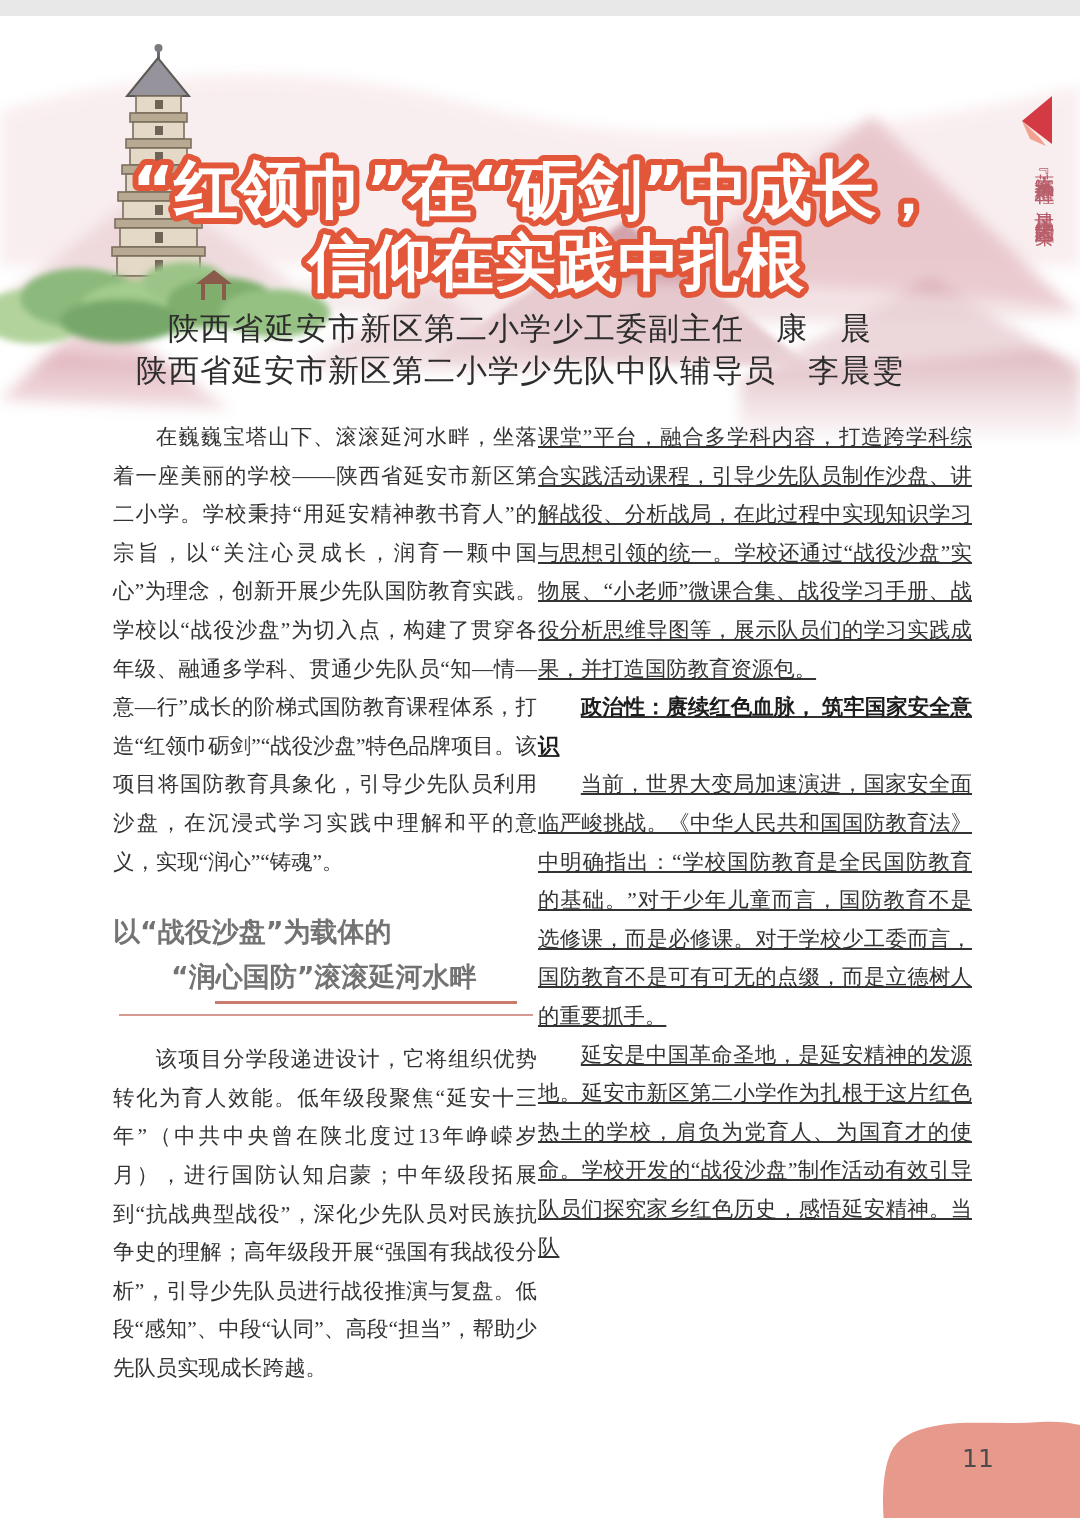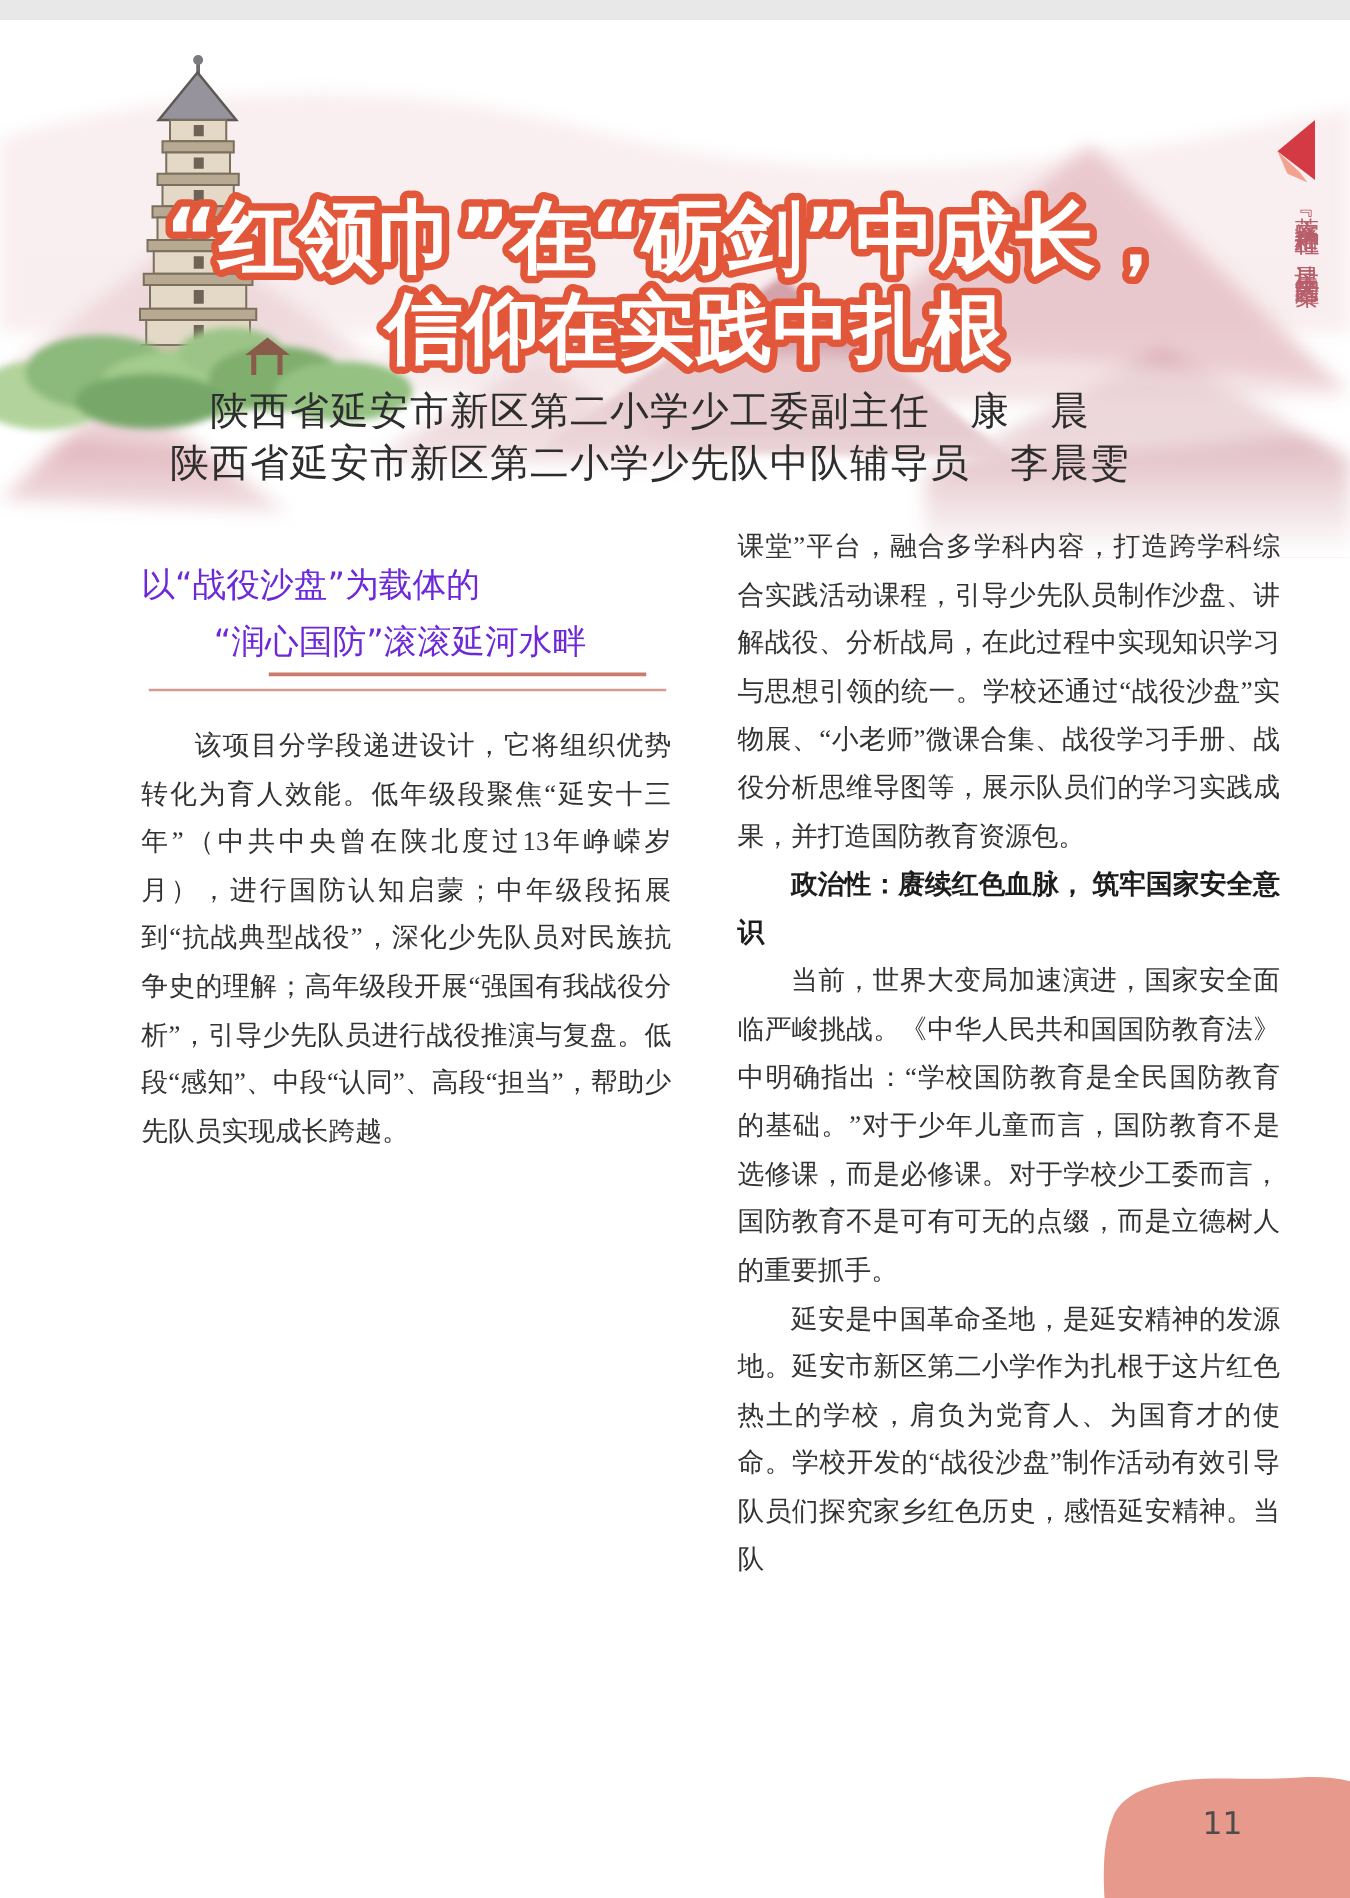--- a/index.html
+++ b/index.html
@@ -29,29 +29,29 @@
     font-family:"Liberation Serif","DejaVu Serif",serif;
     text-align:left;
   }
   
   .col{
     position:absolute;top:402px;
     font-size:21.4px;line-height:38.6px;color:#333333;
     text-align:justify;text-align-last:left;word-break:break-all;
   }
   .col-left{left:113px;width:424px;}
-  .col-right{left:590px;width:434px;}
+  .col-right{left:538px;width:434px;text-decoration:underline;}
   .col p{margin:0;text-indent:2em;}
   .col p.no-indent{text-indent:0;}
   .col p.bold{font-weight:bold;color:#1d1d1d;}
   
   .subheading{margin:28px 0 24px 0;text-align:center;}
   .subheading .shl{
     font-family:"DejaVu Sans","Liberation Sans",sans-serif;
-    font-weight:normal;font-size:27px;line-height:45px;color:#6d28d9;
+    font-weight:bold;font-size:27px;line-height:45px;color:#737373;
     text-indent:0;
   }
   .subheading .shl2{padding-left:58px;}
   .sh-underline-1{width:302px;height:3px;background:#cb7a6e;margin:2px 0 0 102px;}
   .sh-underline-2{width:414px;height:2px;background:#d89a90;margin:10px 0 0 6px;}
   
   .wave{position:absolute;left:838px;top:1386px;width:242px;height:132px;}
   .page-number{
     position:absolute;left:948px;top:1428px;width:60px;text-align:center;
     font-family:"DejaVu Sans","Liberation Sans",sans-serif;
@@ -147,20 +147,21 @@
     <div>陕西省延安市新区第二小学少先队中队辅导员　李晨雯</div>
   </div>
 
   <svg class="bookmark" viewBox="0 0 40 56">
     <polygon points="36,2 36,50 6,27" fill="#d43a44"></polygon>
     <polygon points="6,27 24,44 30,52 14,45" fill="#f2a28f"></polygon>
   </svg>
   <div class="side-vertical">落实『播种』工程，让星星之火闪耀三秦</div>
 
   <div class="col col-left">
+    <p>在巍巍宝塔山下、滚滚延河水畔，坐落着一座美丽的学校——陕西省延安市新区第二小学。学校秉持“用延安精神教书育人”的宗旨，以“关注心灵成长，润育一颗中国心”为理念，创新开展少先队国防教育实践。学校以“战役沙盘”为切入点，构建了贯穿各年级、融通多学科、贯通少先队员“知—情—意—行”成长的阶梯式国防教育课程体系，打造“红领巾砺剑”“战役沙盘”特色品牌项目。该项目将国防教育具象化，引导少先队员利用沙盘，在沉浸式学习实践中理解和平的意义，实现“润心”“铸魂”。</p>
 
     <div class="subheading">
       <div class="shl">以“战役沙盘”为载体的</div>
       <div class="shl shl2">“润心国防”滚滚延河水畔</div>
       <div class="sh-underline-1"></div>
       <div class="sh-underline-2"></div>
     </div>
 
     <p>该项目分学段递进设计，它将组织优势转化为育人效能。低年级段聚焦“延安十三年”（中共中央曾在陕北度过13年峥嵘岁月），进行国防认知启蒙；中年级段拓展到“抗战典型战役”，深化少先队员对民族抗争史的理解；高年级段开展“强国有我战役分析”，引导少先队员进行战役推演与复盘。低段“感知”、中段“认同”、高段“担当”，帮助少先队员实现成长跨越。</p>
   </div>

